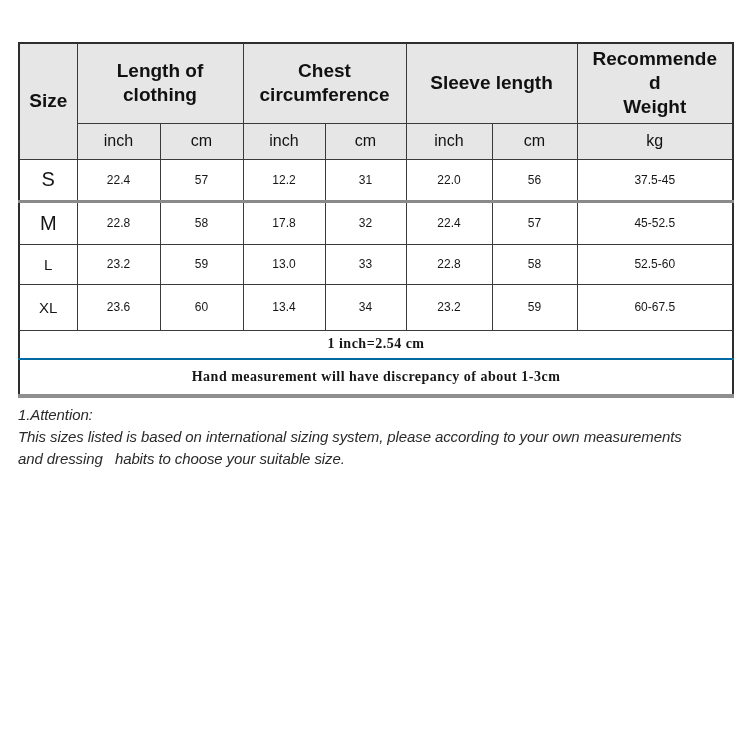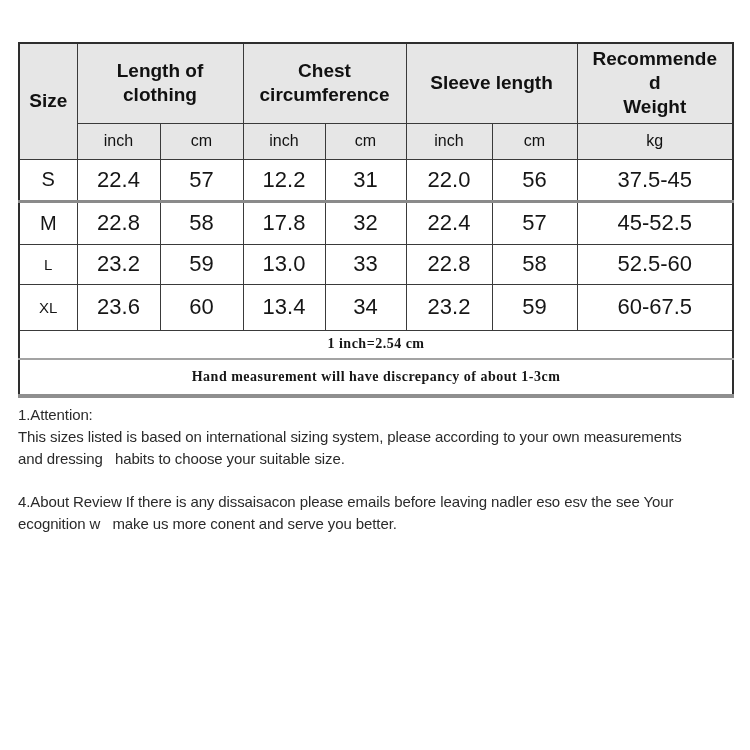--- a/index.html
+++ b/index.html
@@ -46,55 +46,56 @@
   tr.header-main { height: 80px; }
   tr.header-units { height: 36px; }
   tr.header-units th {
     font-weight: normal;
     font-size: 16px;
   }
   th.size-head { font-size: 20px; margin-left: 48px; }
 
   tbody td {
     background: #ffffff;
-    font-size: 22px;
+    font-size: 12px;
     color: #161616;
   }
   tr.row-s  { height: 42px; }
   tr.row-m  { height: 43px; }
   tr.row-l  { height: 40px; }
   tr.row-xl { height: 46px; }
   tr.row-s td { border-bottom: 3px solid #8a8a8a; }
   td.size-lg { font-size: 20px; }
   td.size-sm { font-size: 15px; }
 
   tr.note-row-1 { height: 29px; }
   tr.note-row-2 { height: 37px; }
   tr.note-row-1 td, tr.note-row-2 td {
     font-family: Liberation Serif, serif;
     font-weight: bold;
     font-size: 14px;
     letter-spacing: 0.5px;
   }
-  tr.note-row-2 td { border-top: 2px solid #a3a3a3; margin-top: 13px; }
+  tr.note-row-2 td { border-top: 2px solid #0369a1; margin-top: 13px; }
 
   
   .notes {
     position: absolute;
     left: 18px;
     top: 404px;
     width: 722px;
   }
   .note-section {
     font-size: 15px;
     line-height: 22px;
     letter-spacing: -0.1px;
     white-space: pre-wrap;
     color: #2a2a2a;
     margin: 0 0 21px 0;
+    font-style: italic;
   }
 </style>
 </head>
 <body>
 
 <div class="page">
 
   <table class="size-table">
     <colgroup>
       <col style="width:58px">
@@ -175,17 +176,15 @@
       <tr class="note-row-2">
         <td colspan="8">Hand measurement will have discrepancy of about 1-3cm</td>
       </tr>
     </tbody>
   </table>
 
   <div class="notes">
     <div class="note-section">1.Attention:
 This sizes listed is based on international sizing system, please according to your own measurements
 and dressing   habits to choose your suitable size.</div>
-    <div class="note-section">4.About Review If there is any dissaisacon please emails before leaving nadler eso esv the see Your
-ecognition w   make us more conent and serve you better.</div>
   </div>
 
 </div>
 
 </body></html>

